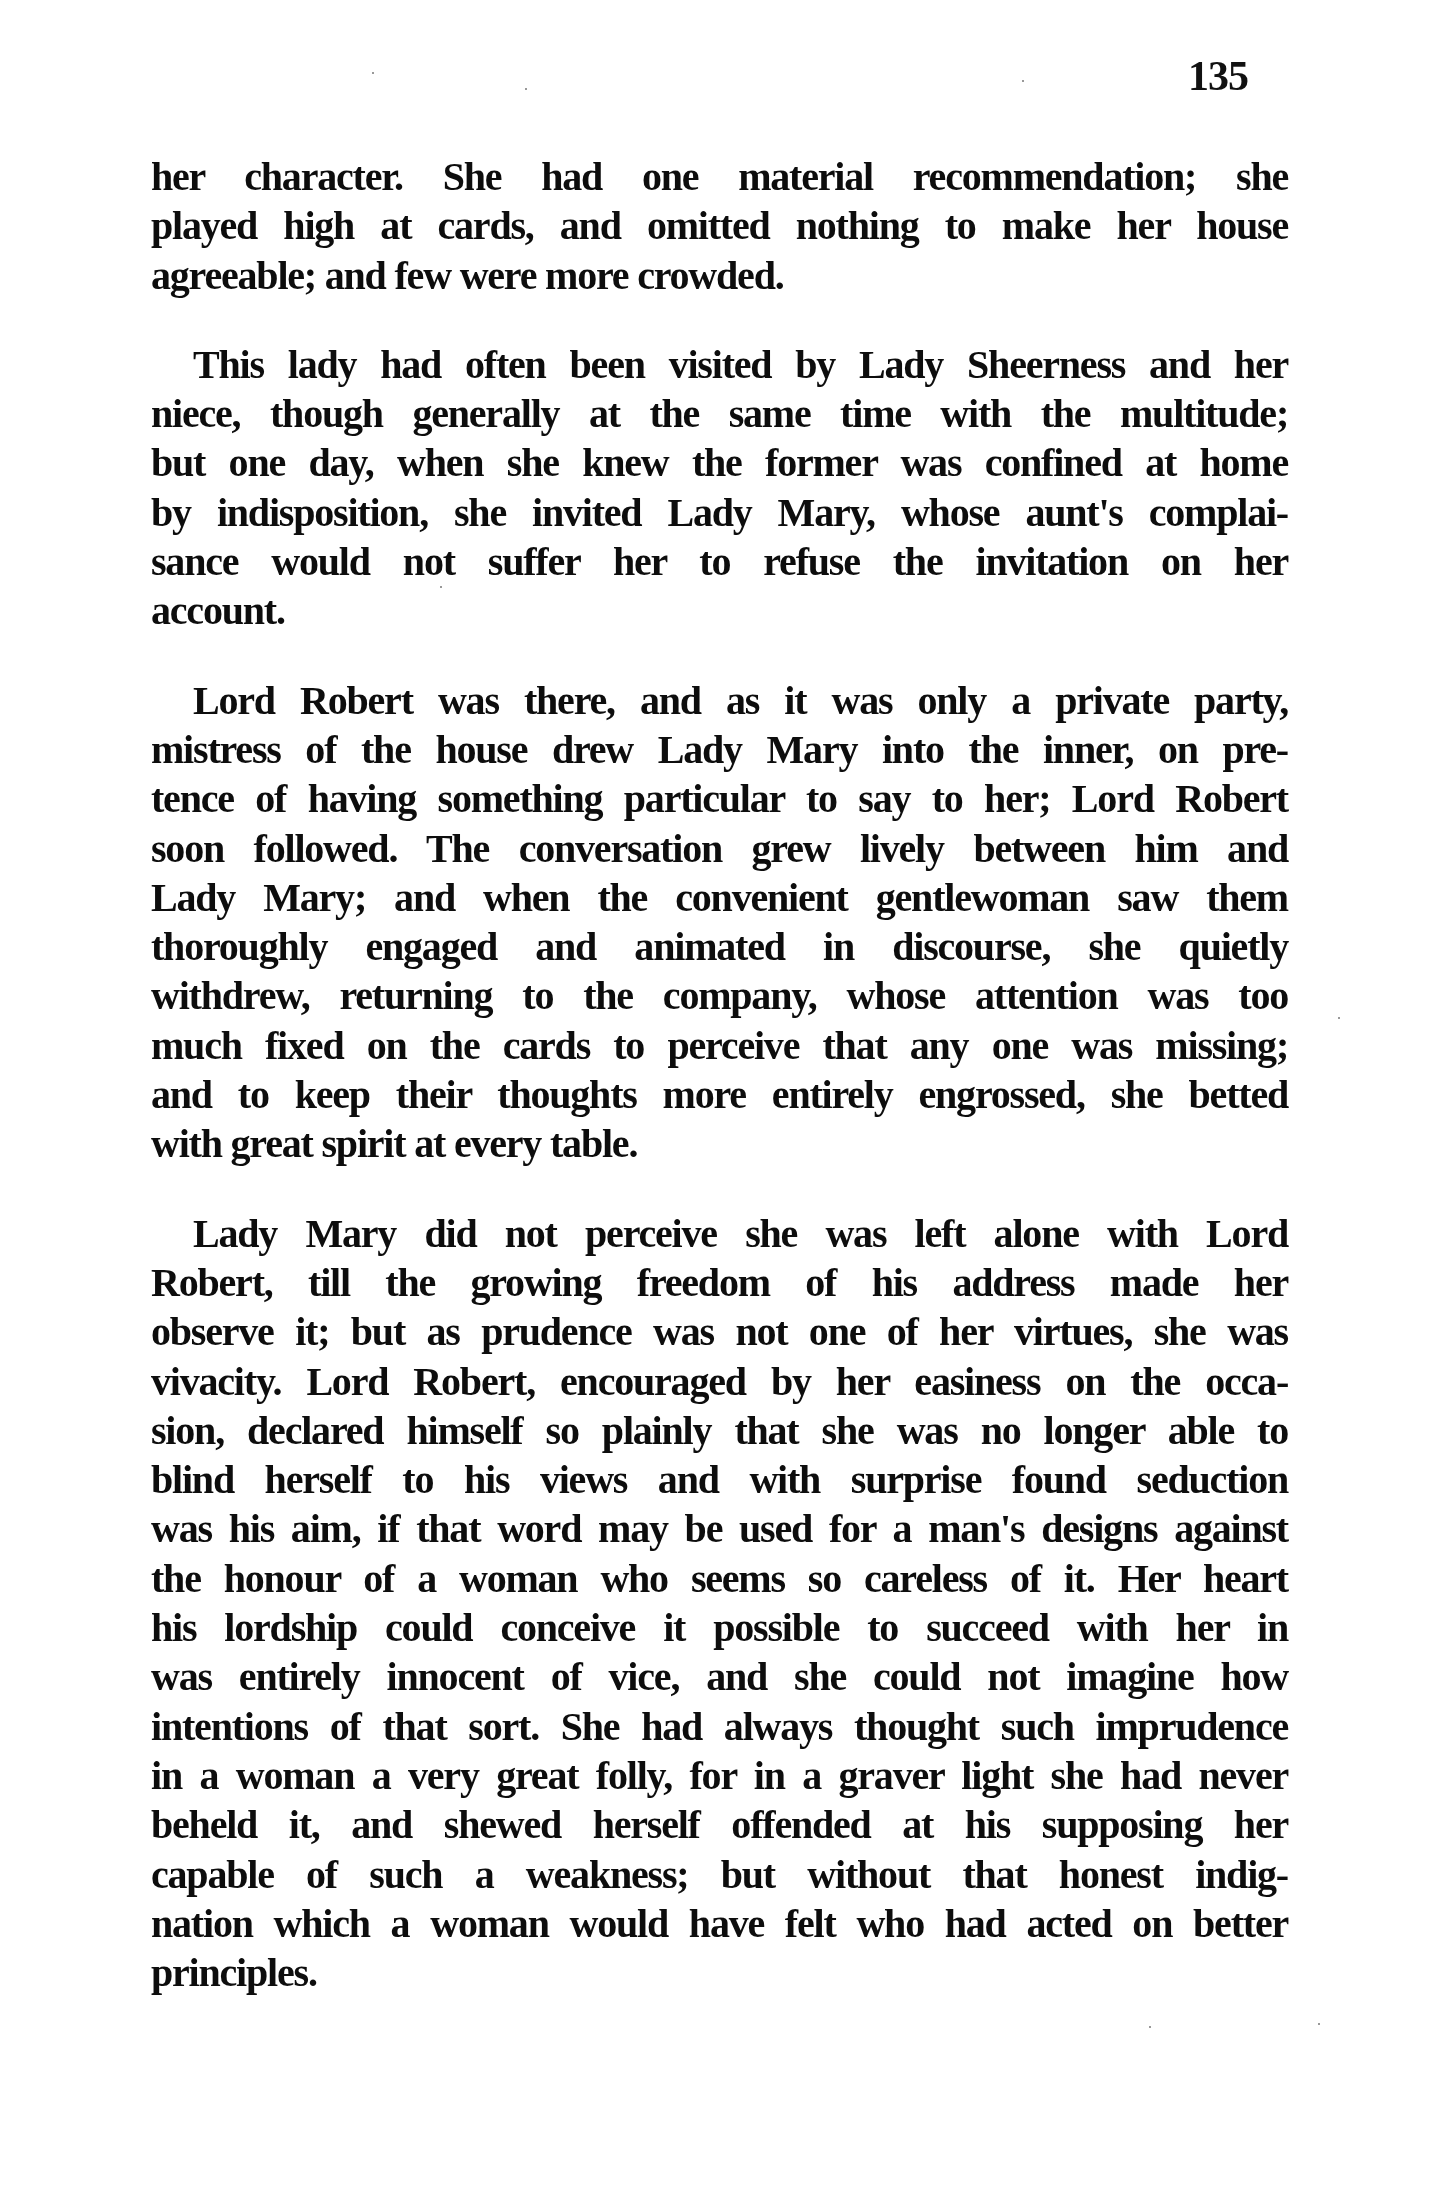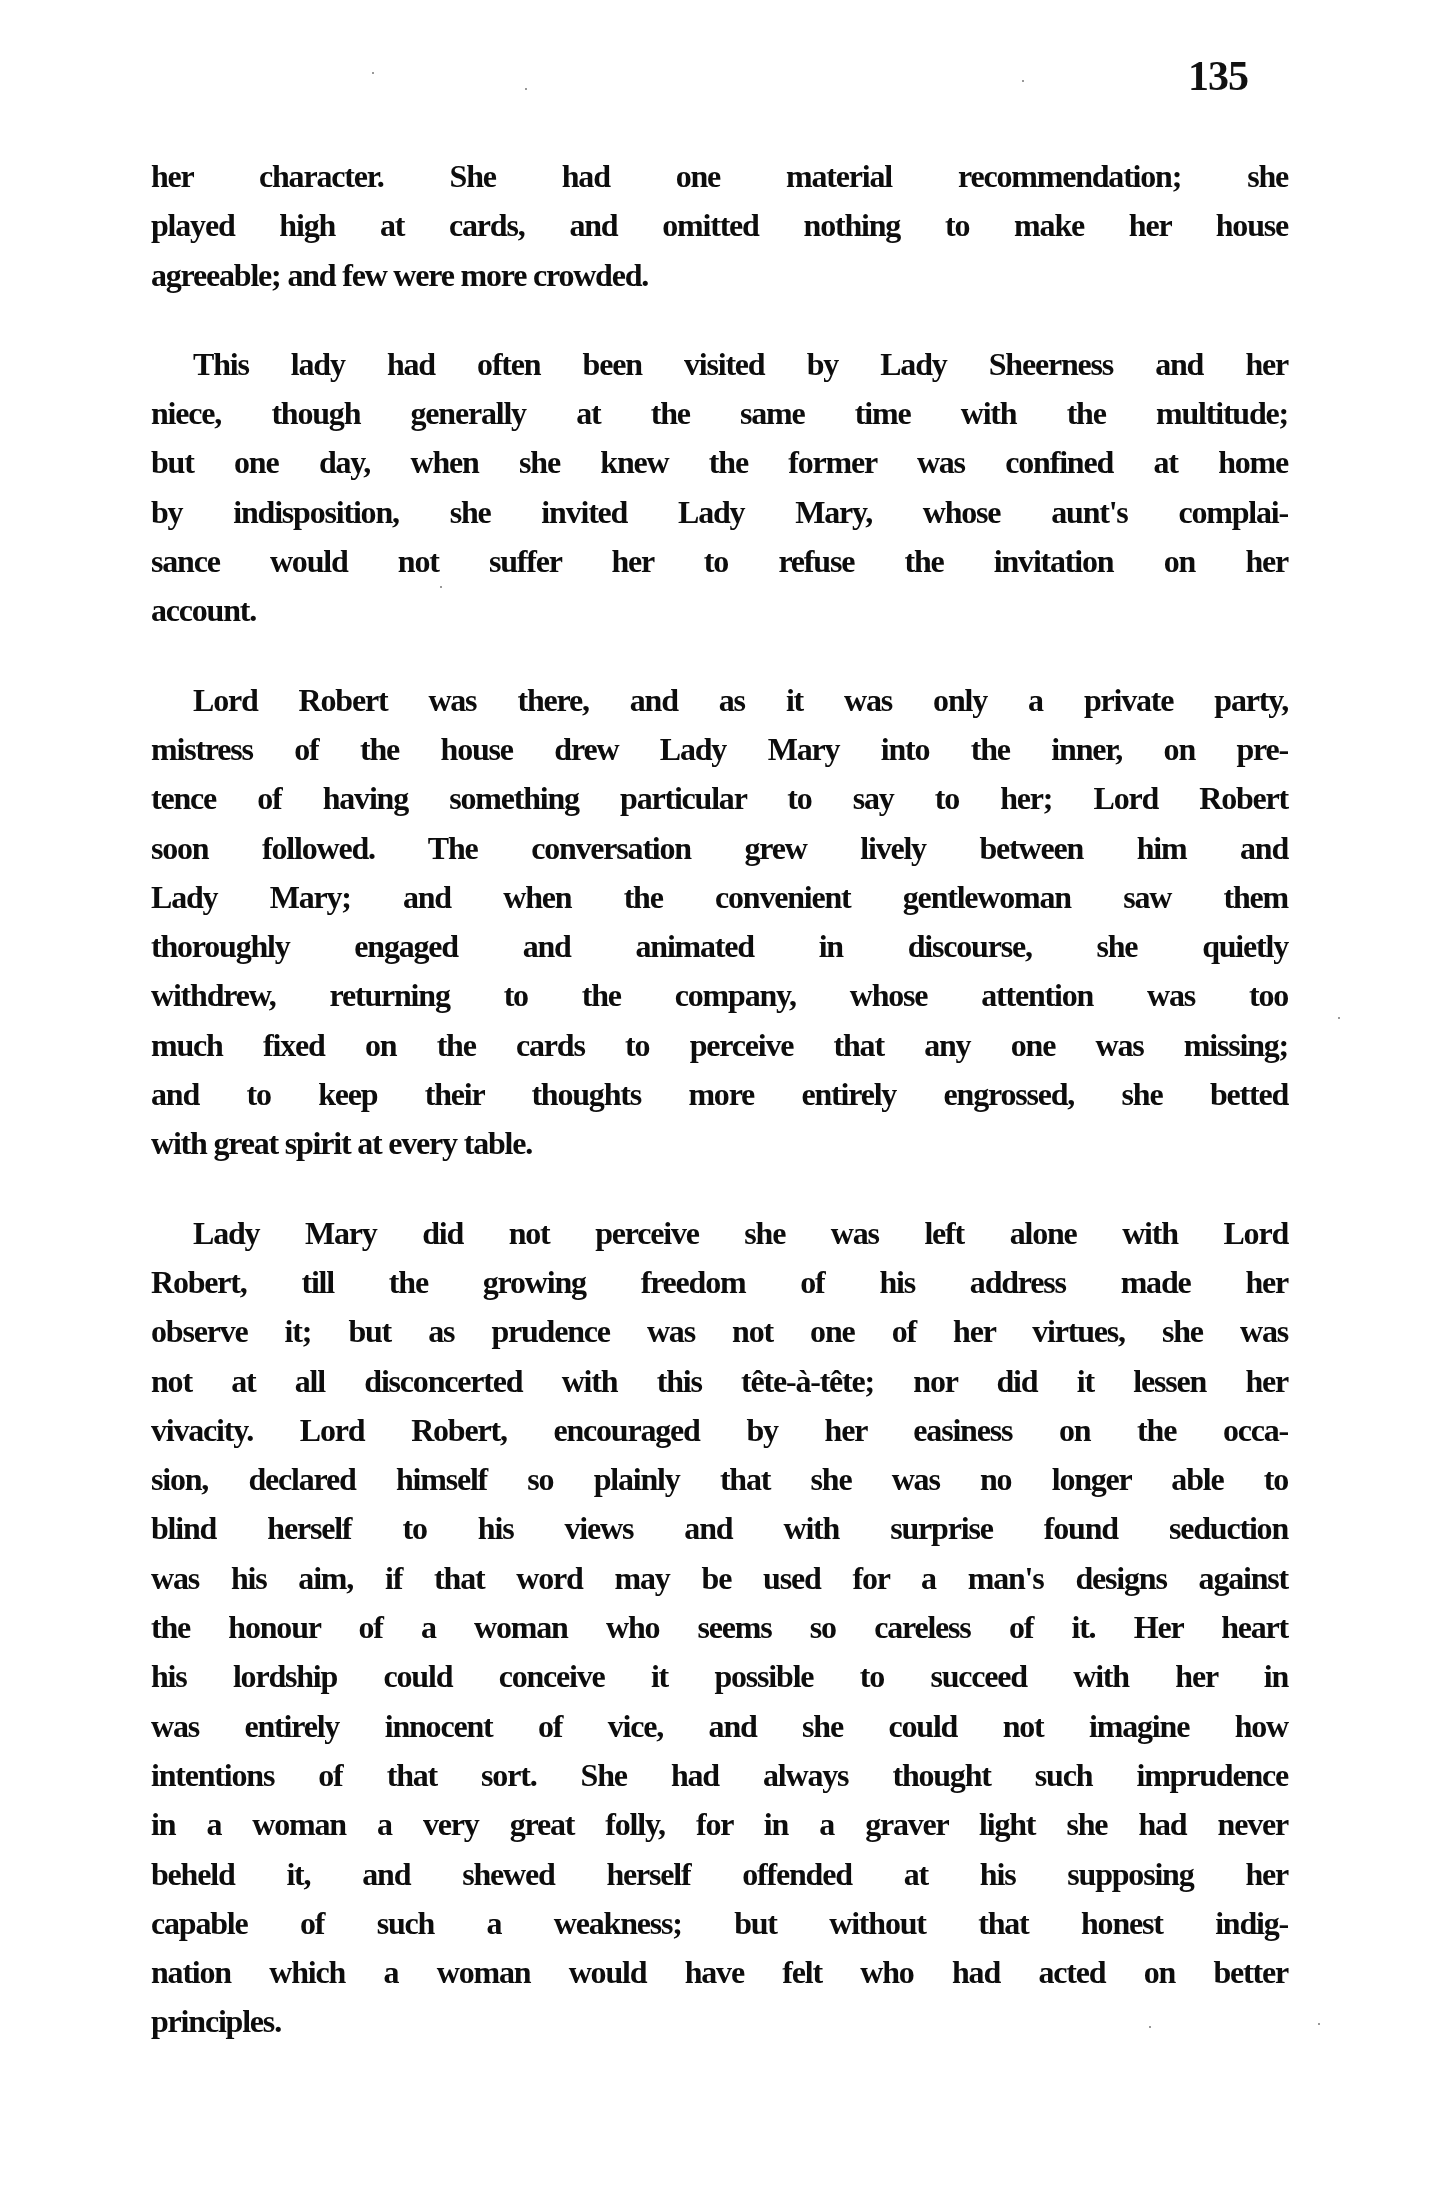--- a/index.html
+++ b/index.html
@@ -8,21 +8,21 @@
   .page-number {
     position: absolute; left: 1150px; width: 136px; top: 52px;
     text-align: center;
     font-family: "Liberation Serif", serif; font-weight: bold;
     font-size: 42px; line-height: 48px; color: #111;
     letter-spacing: -1px;
   }
   .body-text {
     position: absolute; left: 151px; top: 152px; width: 1137px;
     font-family: "Liberation Serif", serif; font-weight: bold;
-    font-size: 32px; color: #0d0d0d;
+    font-size: 40px; color: #0d0d0d;
   }
   .line {
     display: block; height: 49.3px; line-height: 49.3px;
     white-space: nowrap; text-align: justify; text-align-last: justify;
     letter-spacing: -1.2px;
   }
   .line.last { text-align-last: left; }
   .line.indent { padding-left: 42px; margin-top: 40px; }
   .speck { position: absolute; width: 2px; height: 2px; background: #777; border-radius: 1px; }
 </style>
@@ -54,21 +54,20 @@
         <span class="line">thoroughly engaged and animated in discourse, she quietly</span>
         <span class="line">withdrew, returning to the company, whose attention was too</span>
         <span class="line">much fixed on the cards to perceive that any one was missing;</span>
         <span class="line">and to keep their thoughts more entirely engrossed, she betted</span>
         <span class="line last">with great spirit at every table.</span>
       </div>
       <div>
         <span class="line indent">Lady Mary did not perceive she was left alone with Lord</span>
         <span class="line">Robert, till the growing freedom of his address made her</span>
         <span class="line">observe it; but as prudence was not one of her virtues, she was</span>
-        <span class="line">not at all disconcerted with this tête-à-tête; nor did it lessen her</span>
         <span class="line">vivacity. Lord Robert, encouraged by her easiness on the occa-</span>
         <span class="line">sion, declared himself so plainly that she was no longer able to</span>
         <span class="line">blind herself to his views and with surprise found seduction</span>
         <span class="line">was his aim, if that word may be used for a man's designs against</span>
         <span class="line">the honour of a woman who seems so careless of it. Her heart</span>
         <span class="line">his lordship could conceive it possible to succeed with her in</span>
         <span class="line">was entirely innocent of vice, and she could not imagine how</span>
         <span class="line">intentions of that sort. She had always thought such imprudence</span>
         <span class="line">in a woman a very great folly, for in a graver light she had never</span>
         <span class="line">beheld it, and shewed herself offended at his supposing her</span>

